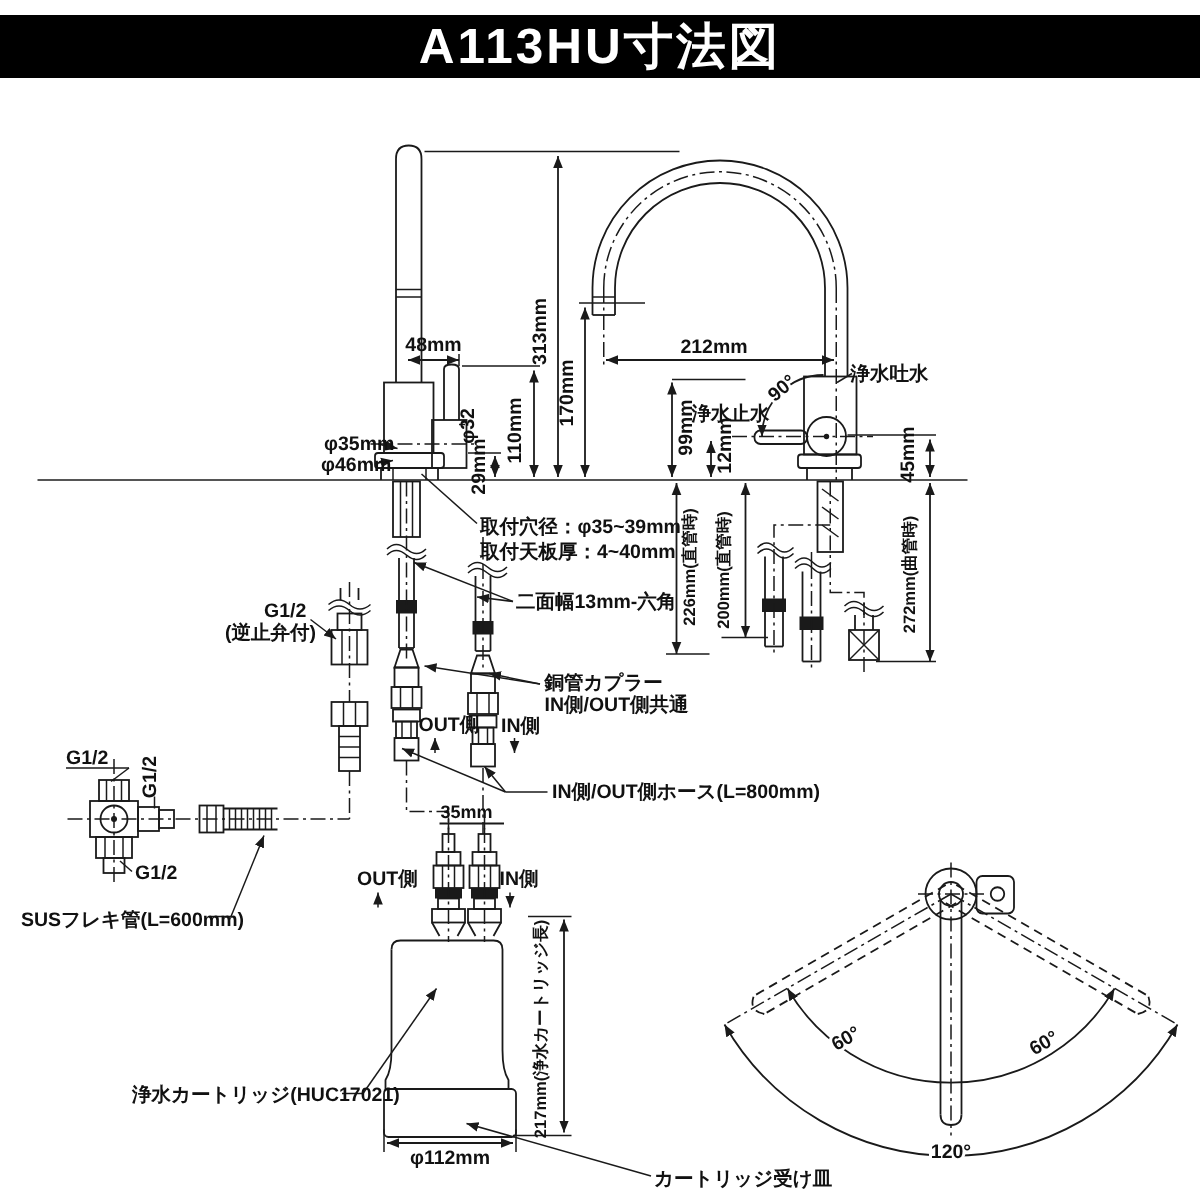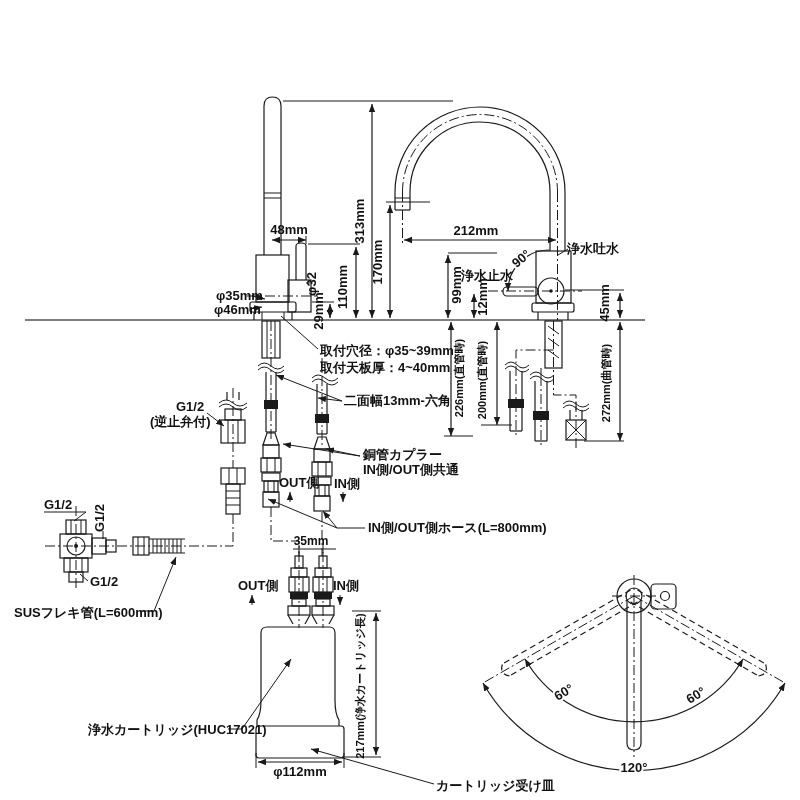--- a/index.html
+++ b/index.html
@@ -19,20 +19,23 @@
   .t{font-size:13px;}
   .ts{font-size:11px;}
   .tm{font-size:12px;}
   .halo{paint-order:stroke;stroke:#fff;stroke-width:4px;}
 </style>
 </head>
 <body>
 
 <div class="stage">
 
+  <div class="titlebar">
+    <span>A113HU寸法図</span>
+  </div>
 
   <svg width="800" height="800" viewBox="0 0 800 800">
     <defs>
       <marker id="arr" markerWidth="9" markerHeight="8" refX="8" refY="4" orient="auto-start-reverse" markerUnits="userSpaceOnUse">
         <path d="M0,0.8 L8,4 L0,7.2 Z" fill="#1a1a1a"></path>
       </marker>
     </defs>
 
     <line class="counter" x1="25" y1="320" x2="645" y2="320"></line>
 

